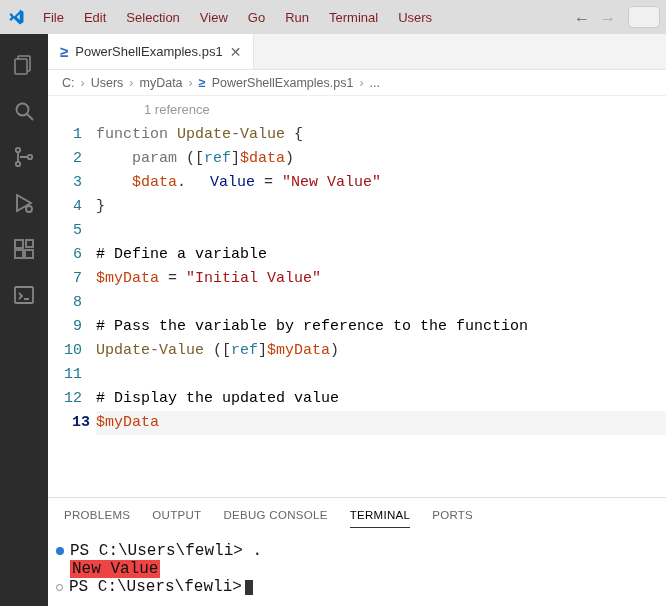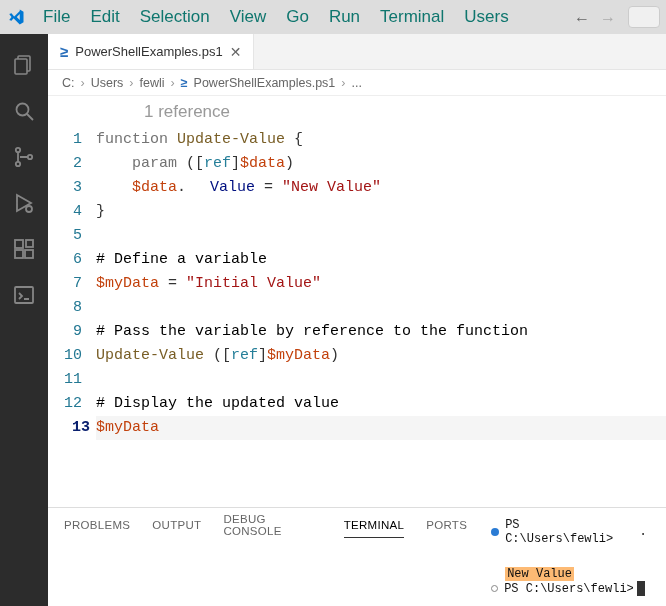--- a/index.html
+++ b/index.html
@@ -16,21 +16,21 @@
 }
 .titlebar {
   height: 34px;
   background: #dddddd;
   display: flex;
   align-items: center;
   padding: 0 6px;
   gap: 2px;
 }
 .titlebar .logo { width: 20px; height: 20px; margin-right: 6px; display: flex; align-items: center; justify-content: center; }
-.titlebar .menu-item { padding: 4px 9px; color: #0f766e; cursor: default; font-size: 17px; }
+.titlebar .menu-item { padding: 4px 9px; color: #7f1d1d; cursor: default; font-size: 13px; }
 .titlebar .spacer { flex: 1; }
 .titlebar .nav-arrow { width: 24px; text-align: center; color: #666; font-size: 16px; }
 .titlebar .search-chip { width: 32px; height: 22px; background: #f0f0f0; border: 1px solid #ccc; border-radius: 4px; margin-left: 6px; }
 .main { flex: 1; display: flex; min-height: 0; }
 .activitybar {
   width: 48px;
   background: #2c2c2c;
   display: flex;
   flex-direction: column;
   align-items: center;
@@ -59,58 +59,58 @@
 .breadcrumbs {
   height: 26px; display: flex; align-items: center;
   padding: 0 14px; gap: 6px;
   font-size: 12.5px; color: #666;
   border-bottom: 1px solid #eee;
 }
 .breadcrumbs .sep { color: #999; }
 .breadcrumbs .ps-icon { color: #2a6fbb; font-weight: bold; }
 .code-area { flex: 1; display: flex; font-family: Consolas, "Courier New", monospace; font-size: 15px; overflow: hidden; }
 .gutter { width: 48px; text-align: right; color: #237893; padding: 4px 14px 4px 0; user-select: none; }
-.codelens { font-size: 17px; color: #999; font-family: -apple-system,"Segoe UI",sans-serif; padding-left: 96px; padding-top: 6px; padding-bottom: 2px; }
+.codelens { font-size: 13px; color: #999; font-family: -apple-system,"Segoe UI",sans-serif; padding-left: 96px; padding-top: 6px; padding-bottom: 2px; }
 .lines { flex: 1; padding: 4px 0; white-space: pre; color: #333; }
 .line { height: 24px; line-height: 24px; }
 .gutter .line { height: 24px; line-height: 24px; }
 .kw { color: #737373; }
 .fn { color: #795e26; margin-top: 32px; }
 .type { color: #267f99; }
 .var { color: #c2410c; }
 .str { color: #a31515; }
 .cmt { color: #000000; font-family: Liberation Mono, monospace; }
 .punc { color: #333; }
 .op { color: #333; }
 .prop { color: #001080; margin-left: 24px; }
 .curline { background: #f5f5f5; }
 .curnum { color: #0b216f; font-weight: 600; padding-left: 24px; }
 .panel {
   border-top: 1px solid #ddd;
   background: #fff;
-  display: flex; flex-direction: row;
+  display: flex; flex-direction: column;
 }
 .panel-tabs {
   height: 34px; display: flex; align-items: center; gap: 22px;
   padding: 0 16px; font-size: 11.5px; color: #666;
   letter-spacing: .3px;
 }
 .panel-tabs .ptab { padding: 6px 0; }
 .panel-tabs .ptab.active { color: #000; border-bottom: 1.5px solid #333; }
 .terminal {
   font-family: Consolas, "Courier New", monospace;
-  font-size: 12px; padding: 10px 12px 10px 8px;
+  font-size: 16px; padding: 10px 12px 10px 8px;
   color: #111;
 }
 .terminal .trow { display: flex; align-items: center; }
 .terminal .dot { width: 8px; height: 8px; border-radius: 50%; margin: 0 6px 0 0; flex-shrink: 0; }
 .terminal .dot.blue { background: #2a7bd4; }
 .terminal .dot.hollow { border: 1px solid #888; background: transparent; width: 7px; height: 7px; }
 .terminal .tpath { color: #0f5a9e; }
-.terminal .hl { background: #fdba74; padding: 0 2px; margin-top: 21px; }
+.terminal .hl { background: #ef4444; padding: 0 2px; }
 .cursor { display:inline-block; width: 8px; height: 15px; background: #333; vertical-align: text-bottom; margin-left: 3px; }
 </style>
 </head>
 <body>
 
 <div class="titlebar">
   <div class="logo">
     <svg viewBox="0 0 24 24" width="18" height="18">
         <path fill="#0078d4" d="M17 2l5 3v14l-5 3-9-9 9-9zm0 6l-4 4 4 4V8zM3 8l3-1 4 5-4 5-3-1 3-4-3-4z"></path>
       </svg>
@@ -174,21 +174,21 @@
         <span>PowerShellExamples.ps1</span>
         <span class="close">✕</span>
       </div>
     </div>
 
     <div class="breadcrumbs">
       <span>C:</span>
         <span class="sep">›</span>
       <span>Users</span>
         <span class="sep">›</span>
-      <span>fewli</span>
+      <span>myData</span>
         <span class="sep">›</span>
       <span class="ps-icon">≥</span>
       <span>PowerShellExamples.ps1</span>
         <span class="sep">›</span>
       <span>...</span>
     </div>
 
     <div class="codelens">1 reference</div>
 
     <div class="code-area">

